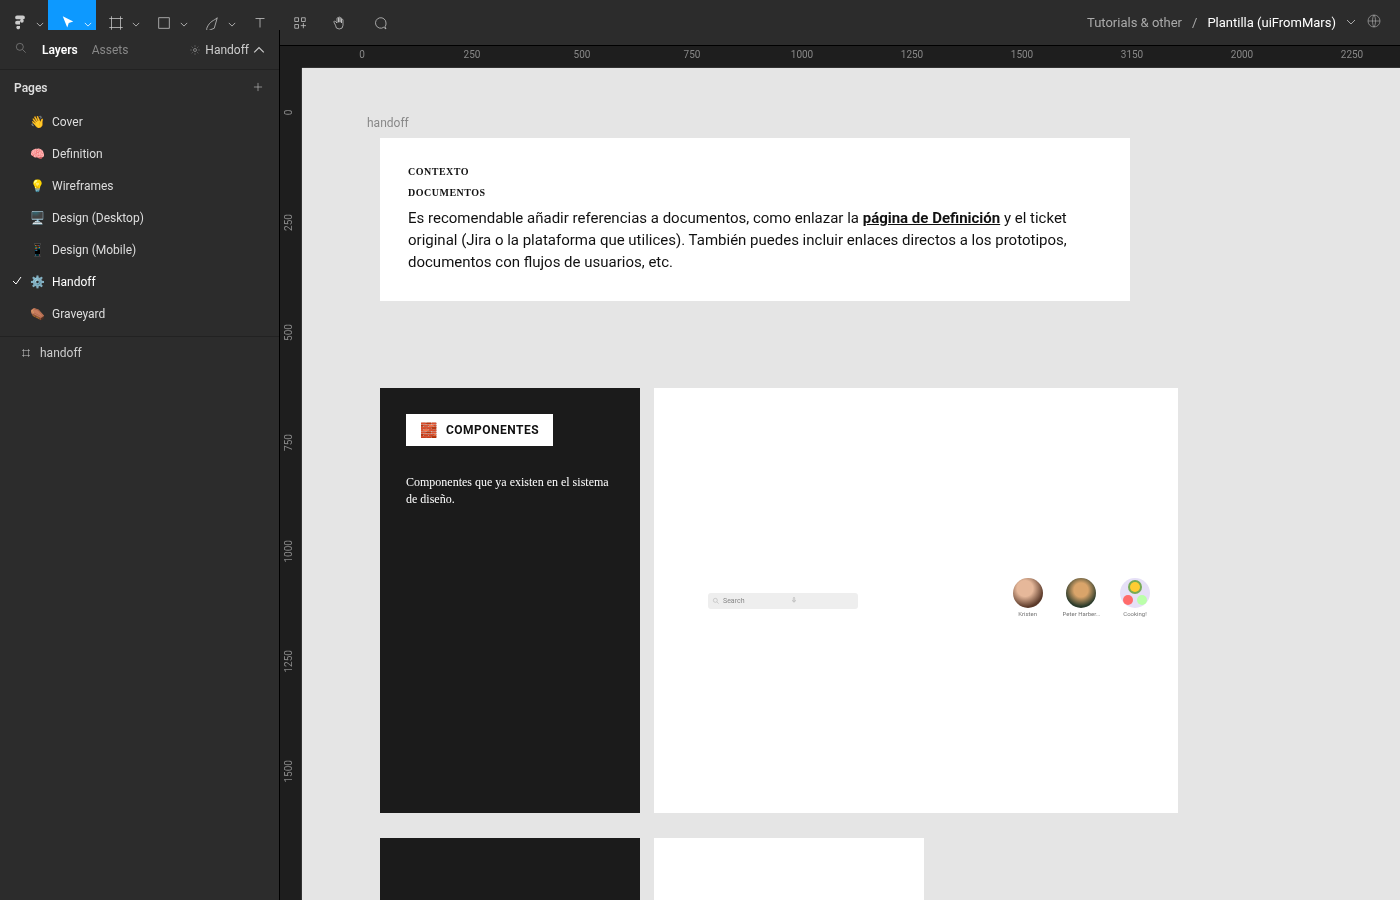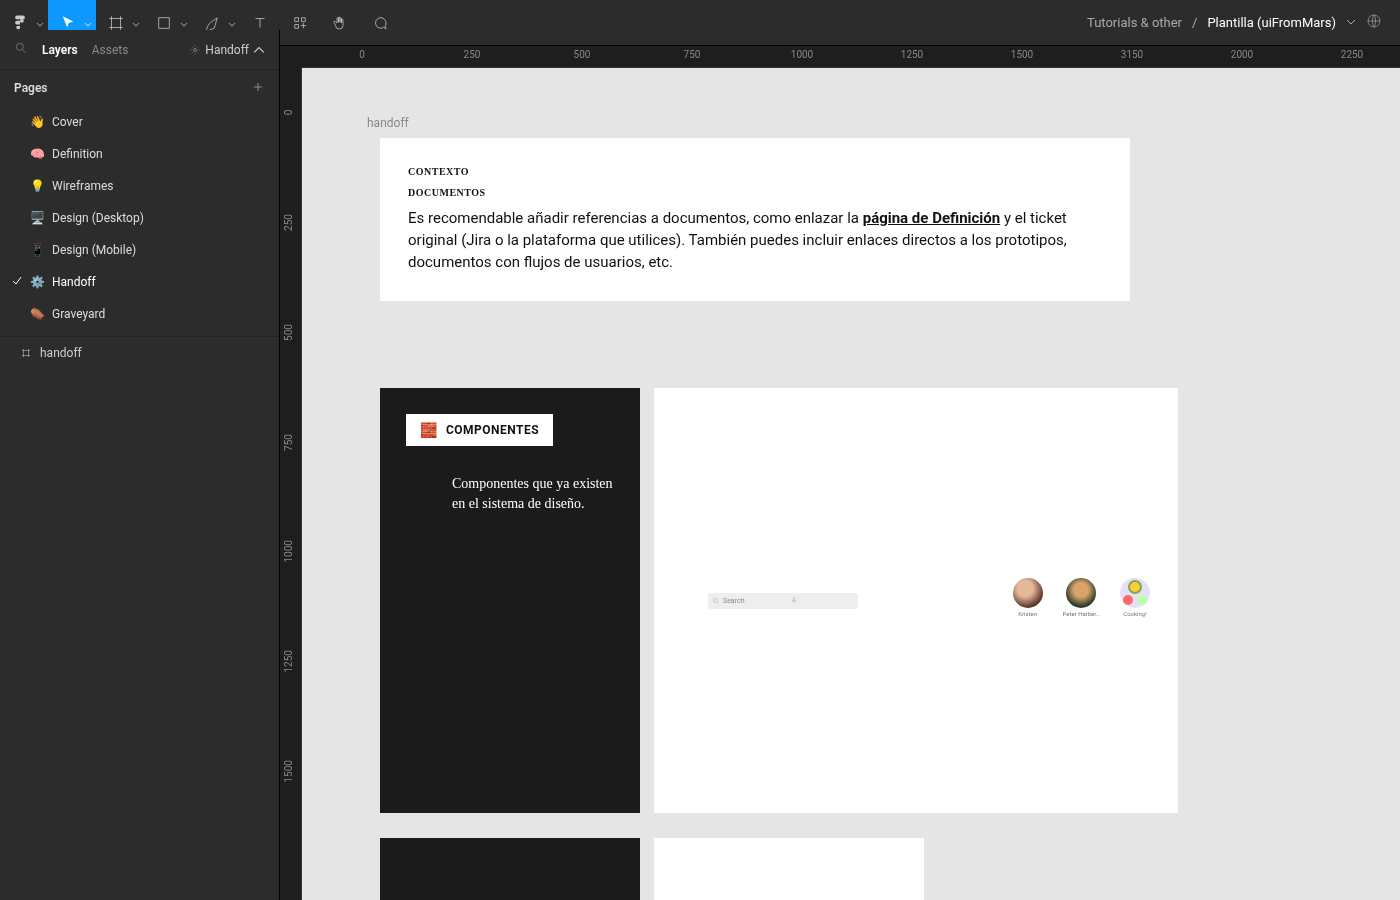--- a/index.html
+++ b/index.html
@@ -52,21 +52,21 @@
   .card { position:absolute; background:#fff; color:#111; }
   .card.intro { left:78px; top:70px; width:750px; padding:28px; }
   .intro h3 { font-size:10px; font-weight:800; letter-spacing:0.5px; margin-bottom:10px; font-family:Georgia,serif; }
   .intro p  { font-size:15px; line-height:1.45; margin-bottom:22px; font-family:Georgia,serif; }
   .intro p:last-child { margin-bottom:0; }
   .intro .link { text-decoration:underline;font-weight:bold; }
 
   .comp-dark { position:absolute; left:78px; top:320px; width:260px; height:425px; background:#1b1b1b; color:#fff; padding:26px; }
   .comp-pill { background:#fff; color:#111; display:inline-flex; align-items:center; gap:8px; padding:8px 14px; font-size:12px; font-weight:700; letter-spacing:0.5px; }
   .comp-pill .brick { font-size:14px; }
-  .comp-dark p { margin-top:28px; font-size:14px; line-height:1.4; font-family:Georgia,serif;margin-left:46px; }
+  .comp-dark p { margin-top:28px; font-size:12px; line-height:1.4; font-family:Georgia,serif; }
 
   .comp-light { position:absolute; left:352px; top:320px; width:524px; height:425px; background:#fff; }
   
   .mini-search { position:absolute; left:54px; top:205px; width:150px; height:16px; background:#eee; border-radius:3px; display:flex; align-items:center; padding:0 4px; gap:3px; }
   .mini-search svg { width:8px; height:8px; color:#888; }
   .mini-search span { font-size:7px; color:#888; flex:1; }
   .mini-mic svg { width:8px; height:8px; color:#888; }
   .people { position:absolute; top:190px; right:28px; display:flex; gap:20px; }
   .person { display:flex; flex-direction:column; align-items:center; gap:2px; }
   .avatar { width:30px; height:30px; border-radius:50%; }

